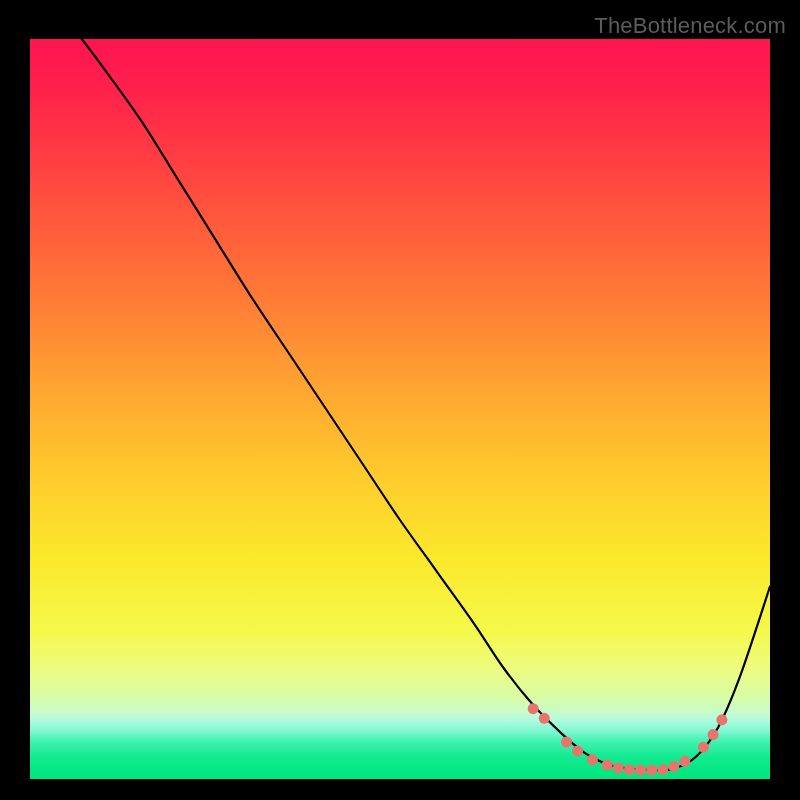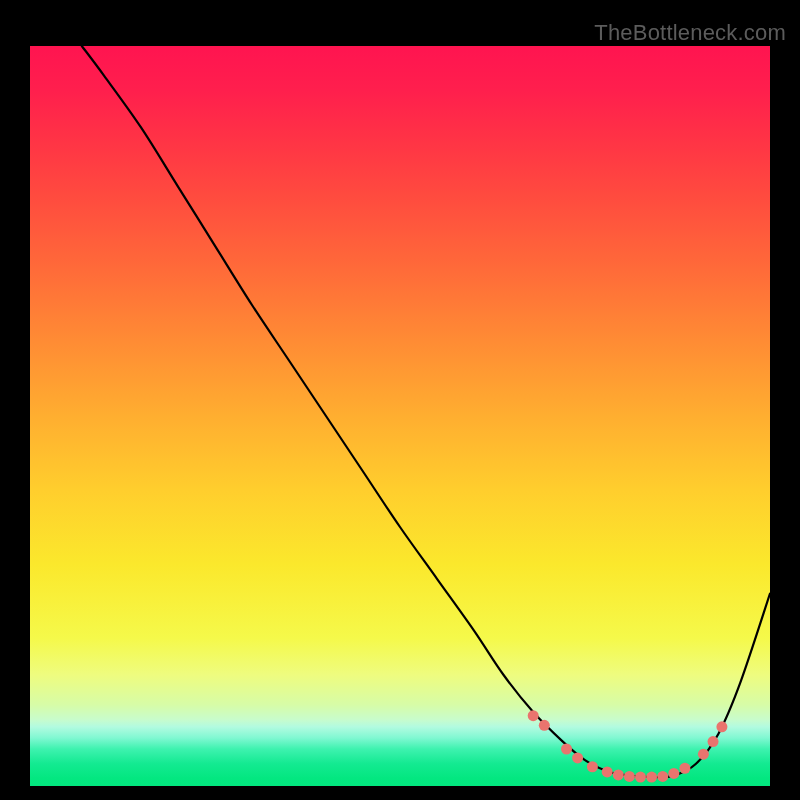--- a/index.html
+++ b/index.html
@@ -6,21 +6,21 @@
     margin: 0;
     padding: 0;
     width: 800px;
     height: 800px;
     background: #000;
     overflow: hidden;
     font-family: Arial, Helvetica, sans-serif;
   }
   .frame {
     position: absolute;
-    top: 16px;
+    top: 9px;
     left: 0;
     width: 800px;
     height: 588px;
     background: #000;
   }
   .plot-area {
     position: absolute;
     top: 30px;
     left: 30px;
     width: 740px;

